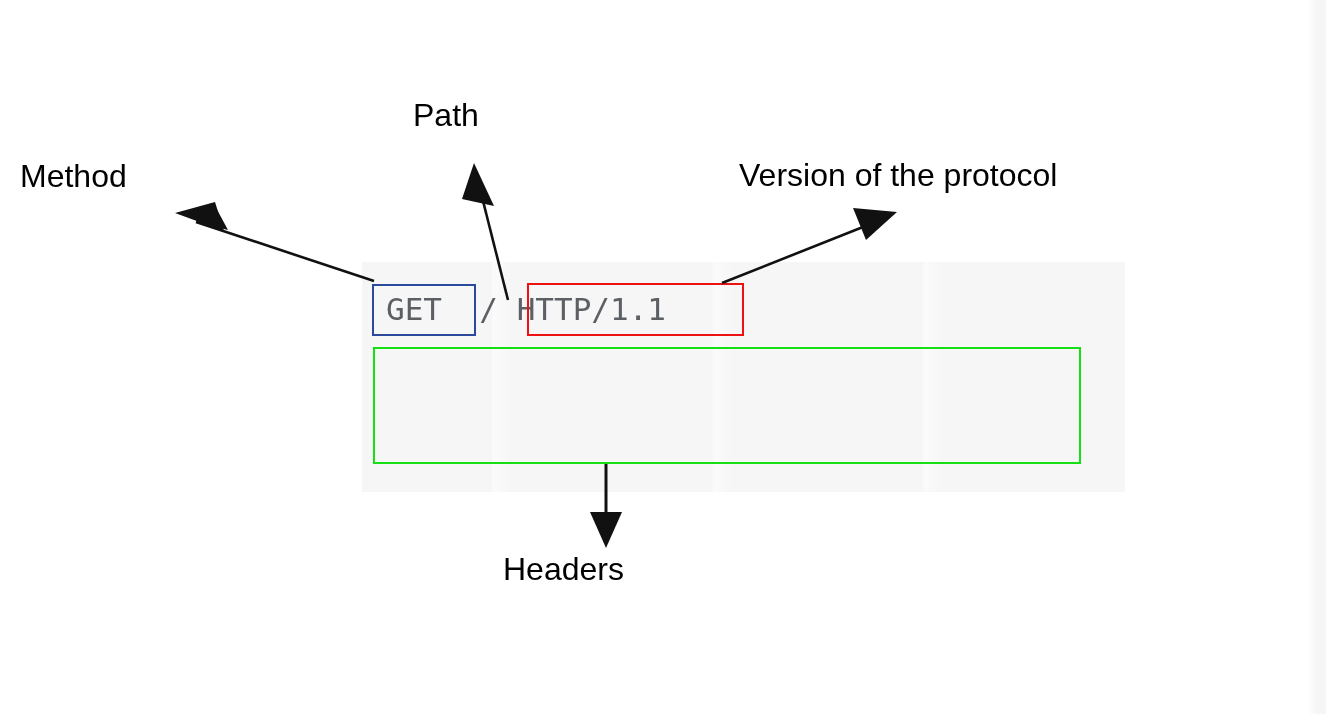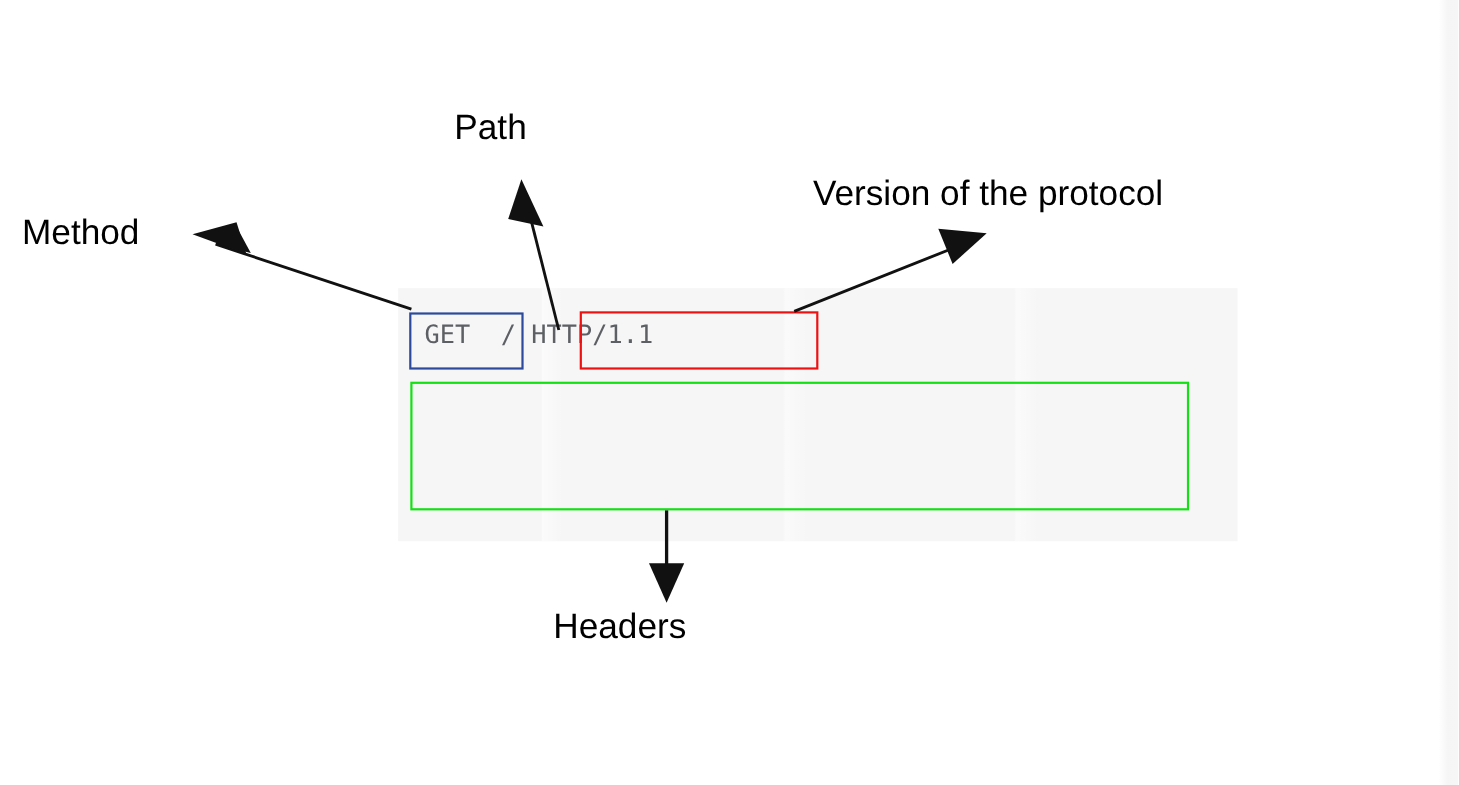--- a/index.html
+++ b/index.html
@@ -44,21 +44,21 @@
         rgba(255,255,255,0.5) 352px,
         rgba(255,255,255,0.0) 372px,
         rgba(255,255,255,0.0) 560px,
         rgba(255,255,255,0.5) 562px,
         rgba(255,255,255,0.0) 582px);
   }
 
   .code-line {
     position: absolute;
     font-family: "DejaVu Sans Mono", "Liberation Mono", monospace;
-    font-size: 23px;
+    font-size: 31px;
     line-height: 1;
     color: #5c5f63;
     white-space: pre;
   }
 
   .line-request { left: 386px; top: 294px; }
   .line-request .seg { display: inline-block; }
   .seg-slash { color: #5c5f63; }
 
   .line-host   { left: 386px; top: 360px; }
@@ -88,21 +88,21 @@
 
   
   .label {
     position: absolute;
     color: #000000;
     font-family: "Liberation Sans", sans-serif;
     font-size: 32px;
     line-height: 1;
     white-space: nowrap;
   }
-  .label-method  { left: 20px;  top: 160px; margin-top: 35px; }
+  .label-method  { left: 20px;  top: 160px; }
   .label-path    { left: 413px; top: 99px; }
   .label-version { left: 739px; top: 159px; }
   .label-headers { left: 503px; top: 553px; }
 
   
   .arrows {
     position: absolute;
     left: 0; top: 0;
     width: 1326px;
     height: 714px;

